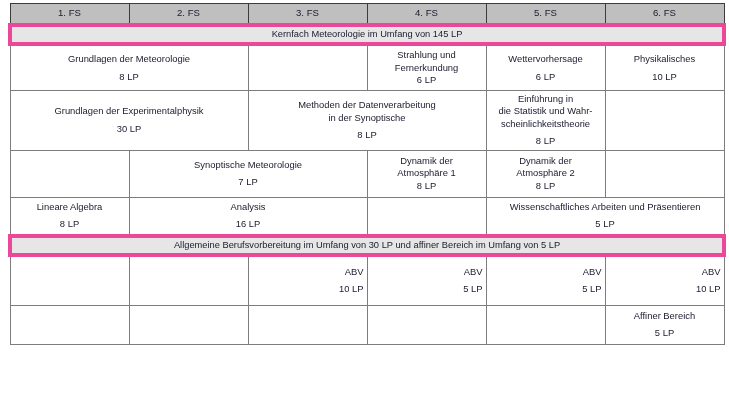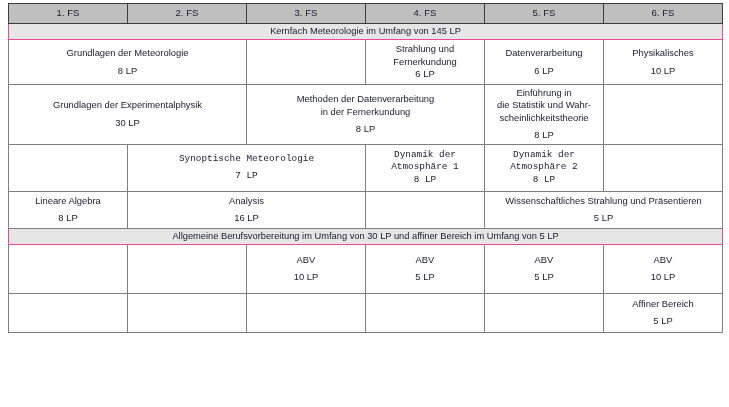--- a/index.html
+++ b/index.html
@@ -49,36 +49,36 @@
     background: #bfbfbf;
     border: 1px solid #3c3c3c;
     height: 17px;
     padding: 1px 3px;
     font-size: 9.6px;
   }
 
   
   tr.banner-row td {
     background: #e6e6e6;
-    border: 1px solid #ec4899;
+    border: 4px solid #ec4899;
     height: 13px;
     padding: 1px 1px;
     font-size: 9.3px;
   }
 
   td.empty { }
 
   
   tr.r-h40 td { height: 40px; }
   tr.r-h46 td { height: 46px; }
-  tr.r-h42 td { height: 42px; font-family: Liberation Mono, monospace; }
+  tr.r-h42 td { height: 42px; }
   tr.r-h38 td { height: 38px; }
   tr.r-h30 td { height: 30px; }
   tr.r-h32 td { height: 32px; }
-  tr.r-h44 td { height: 44px; }
+  tr.r-h44 td { height: 44px; text-align: right; }
   tr.r-h34 td { height: 34px; }
 
   .mod-title { display: block; white-space: pre-line; }
   .mod-lp { display: block; }
   .mod-lp.spaced { margin-top: 5px; }
 </style>
 </head>
 <body>
 
 <div id="curriculum-wrap">
@@ -111,37 +111,37 @@
       <span class="mod-title">Grundlagen der Meteorologie</span>
       <span class="mod-lp spaced">8 LP</span>
     </td>
     <td class="empty"></td>
     <td>
       <span class="mod-title">Strahlung und
 Fernerkundung</span>
       <span class="mod-lp">6 LP</span>
     </td>
     <td>
-      <span class="mod-title">Datenverarbeitung</span>
+      <span class="mod-title">Wettervorhersage</span>
       <span class="mod-lp spaced">6 LP</span>
     </td>
     <td>
       <span class="mod-title">Physikalisches</span>
       <span class="mod-lp spaced">10 LP</span>
     </td>
   </tr>
 
   <tr class="r-h46">
     <td colspan="2">
       <span class="mod-title">Grundlagen der Experimentalphysik</span>
       <span class="mod-lp spaced">30 LP</span>
     </td>
     <td colspan="2">
       <span class="mod-title">Methoden der Datenverarbeitung
-in der Fernerkundung</span>
+in der Synoptische</span>
       <span class="mod-lp spaced">8 LP</span>
     </td>
     <td>
       <span class="mod-title">Einführung in
 die Statistik und Wahr-
 scheinlichkeitstheorie</span>
       <span class="mod-lp spaced">8 LP</span>
     </td>
     <td class="empty"></td>
   </tr>
@@ -171,21 +171,21 @@
     <td>
       <span class="mod-title">Lineare Algebra</span>
       <span class="mod-lp spaced">8 LP</span>
     </td>
     <td colspan="2">
       <span class="mod-title">Analysis</span>
       <span class="mod-lp spaced">16 LP</span>
     </td>
     <td class="empty"></td>
     <td colspan="2">
-      <span class="mod-title">Wissenschaftliches Strahlung und Präsentieren</span>
+      <span class="mod-title">Wissenschaftliches Arbeiten und Präsentieren</span>
       <span class="mod-lp spaced">5 LP</span>
     </td>
   </tr>
 
   <tr class="banner-row">
     <td colspan="6">Allgemeine Berufsvorbereitung im Umfang von 30 LP und affiner Bereich im Umfang von 5 LP</td>
   </tr>
 
   <tr class="r-h44">
     <td class="empty"></td>

